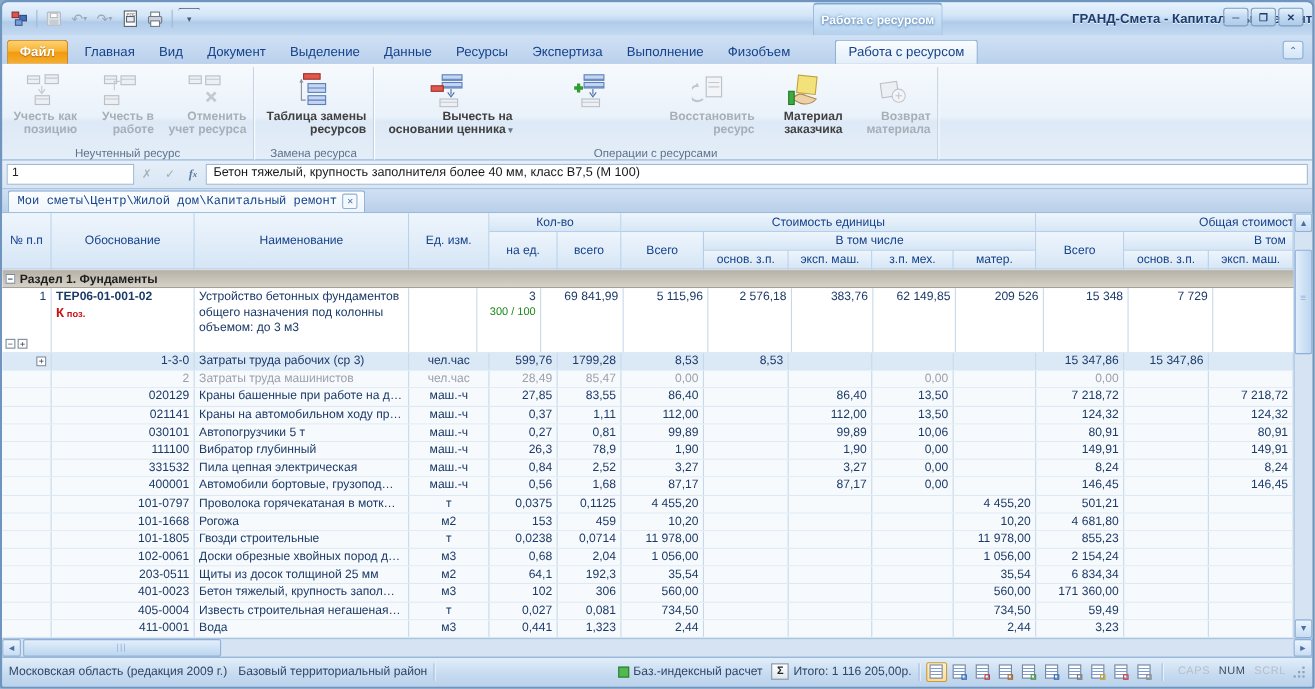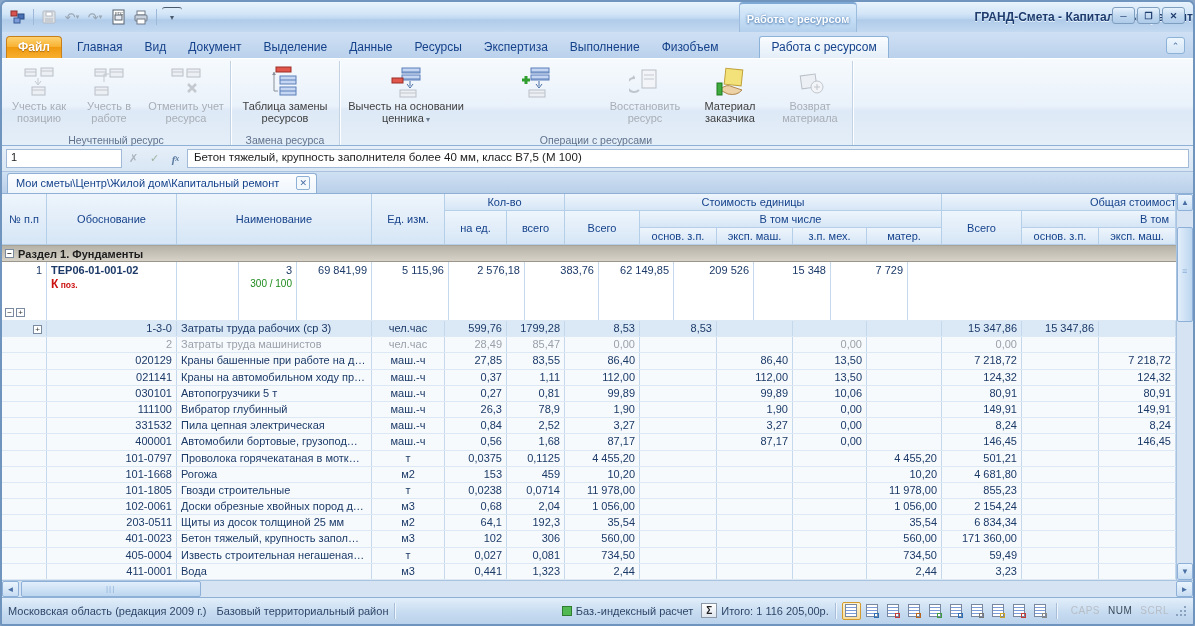--- a/index.html
+++ b/index.html
@@ -27,33 +27,33 @@
     border-radius:3px 3px 0 0;font-weight:normal;margin-left:30px;}
   .ribbon-collapse{position:absolute;right:8px;bottom:4px;width:19px;height:17px;border:1px solid #8db2d8;border-radius:3px;
     background:linear-gradient(#eef6fd,#d3e5f6);color:#4a6fa5;font-size:9px;display:flex;align-items:center;justify-content:center;}
   
   .ribbon{height:88px;background:linear-gradient(#f6fafd,#e9f1fa 55%,#dde9f6 60%,#e4eef8);border-top:1px solid #fff;border-bottom:1px solid #8fb0d5;display:flex;padding-top:2px;}
   .rgroup{display:flex;flex-direction:column;border-right:1px solid #c3d2e4;box-shadow:1px 0 0 #fdfeff;padding:2px 2px 0 2px;}
   .rg-buttons{display:flex;flex:1;align-items:flex-start;}
   .rg-label{height:15px;text-align:center;font-size:10.5px;color:#60728c;line-height:14px;}
   .rbtn{display:flex;flex-direction:column;align-items:center;padding:2px 4px 0 4px;border-radius:3px;height:70px;}
   .rbtn .ricon{width:34px;height:34px;display:flex;align-items:center;justify-content:center;}
-  .rbtn .rlabel{text-align:center;font-size:11px;line-height:12px;color:#404040;margin-top:1px;}
+  .rbtn .rlabel{text-align:right;font-size:11px;line-height:12px;color:#404040;margin-top:1px;font-weight:bold;}
   .rbtn.disabled .rlabel{color:#a8aeb6;}
   .rbtn .drop{color:#6b7a8e;font-size:8px;}
   
   .formulabar{height:26px;background:linear-gradient(#e6eff9,#d8e6f4);display:flex;align-items:center;padding:0 4px;gap:2px;border-bottom:1px solid #aac2dd;}
   .namebox{width:116px;height:19px;background:#fff;border:1px solid #a0bad8;padding:1px 4px;font-size:11px;color:#222;}
   .fbtn{width:19px;height:19px;display:flex;align-items:center;justify-content:center;font-size:11px;}
   .fx{font-family:"Liberation Serif",serif;font-style:italic;color:#5a7aa0;font-weight:bold;}
   .ftext{flex:1;height:19px;background:#fff;border:1px solid #a0bad8;padding:1px 6px;font-size:11.5px;color:#1a1a1a;white-space:nowrap;overflow:hidden;}
   
   .doctabs{height:22px;background:linear-gradient(#cfe0f3,#b9cfe9);display:flex;align-items:flex-end;padding-left:5px;border-bottom:1px solid #8fb0d5;}
-  .dtab{display:flex;align-items:center;gap:17px;background:linear-gradient(#fdfeff,#eef5fc);border:1px solid #8fb0d5;border-bottom:none;
-    border-radius:3px 3px 0 0;padding:2px 6px 3px 8px;color:#15428b;font-size:11px;}
+  .dtab{display:flex;align-items:center;gap:5px;background:linear-gradient(#fdfeff,#eef5fc);border:1px solid #8fb0d5;border-bottom:none;
+    border-radius:3px 3px 0 0;padding:2px 6px 3px 8px;color:#15428b;font-size:11px;font-family:Liberation Mono, monospace;}
   .dtab-close{width:14px;height:14px;border:1px solid #8fb0d5;border-radius:2px;background:#f4f9fe;color:#4a6fa5;
     font-size:9px;display:flex;align-items:center;justify-content:center;}
   
   .grid{height:386px;position:relative;background:#fff;display:flex;flex-direction:column;}
   .ghead{height:51px;display:flex;background:linear-gradient(#eaf2fb,#d3e4f5);color:#15428b;}
   .gh-cell{border-right:1px solid #b5cfe9;border-bottom:1px solid #b5cfe9;display:flex;align-items:center;justify-content:center;
     text-align:center;line-height:12px;overflow:hidden;white-space:nowrap;background:linear-gradient(#eef5fc,#d6e6f6);}
   .gh-col{display:flex;flex-direction:column;}
   .gh-row{display:flex;flex:1;}
   .h1{height:17px;}
@@ -379,20 +379,21 @@
             <div>1</div>
             <div class="pos-exp">
               <span class="expbox">−</span>
               <span class="expbox">+</span>
             </div>
           </div>
           <div class="gcell w1 al bold">
             <div class="bold">ТЕР06-01-001-02</div>
             <div class="code-note">К поз.</div>
           </div>
+          <div class="gcell w2 al cell-name">Устройство бетонных фундаментов общего назначения под колонны объемом: до 3 м3</div>
           <div class="gcell w4 ar"></div>
           <div class="gcell w5 ar">
             <div>3</div>
             <div class="qty-note">300 / 100</div>
           </div>
           <div class="gcell w6 ar">69 841,99</div>
           <div class="gcell w7 ar">5 115,96</div>
           <div class="gcell w8 ar">2 576,18</div>
           <div class="gcell w9 ar">383,76</div>
           <div class="gcell w10 ar">62 149,85</div>

